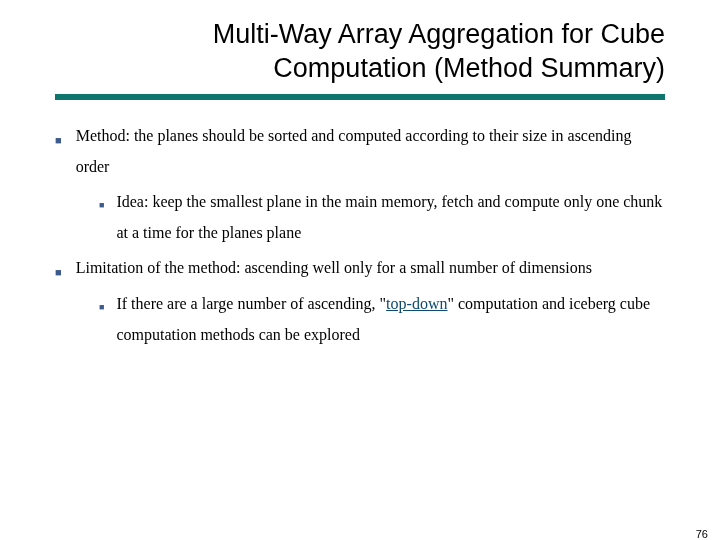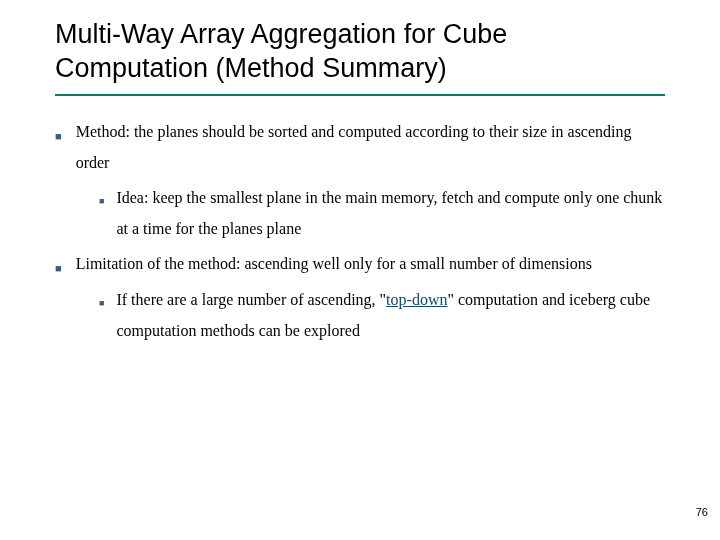--- a/index.html
+++ b/index.html
@@ -16,25 +16,25 @@
       position: relative;
       overflow: hidden;
     }
     .slide {
       padding: 18px 55px 40px 55px;
     }
     .title {
       font-family: Arial, Helvetica, sans-serif;
       font-size: 27px;
       font-weight: normal;
-      text-align: left;
+      text-align: right;
       color: #000000;
       line-height: 1.25;
       padding-bottom: 8px;
-      border-bottom: 2px solid #0f766e;
+      border-bottom: 6px solid #0f766e;
       margin-bottom: 20px;
     }
     .content {
       font-size: 16px;
       line-height: 1.95;
     }
     .bullet-l1 {
       display: flex;
       align-items: flex-start;
       margin-bottom: 4px;
@@ -64,21 +64,21 @@
     }
     .bullet-l2 .text {
       flex: 1;
     }
     .topdown {
       color: #0c4a6e;
       text-decoration: underline;
     }
     .page-number {
       position: absolute;
-      bottom: 22px;
+      bottom: 0;
       right: 12px;
       font-family: Arial, Helvetica, sans-serif;
       font-size: 11px;
       color: #000000;
     }
   </style>
 </head>
 <body>
 
 <div class="slide">

